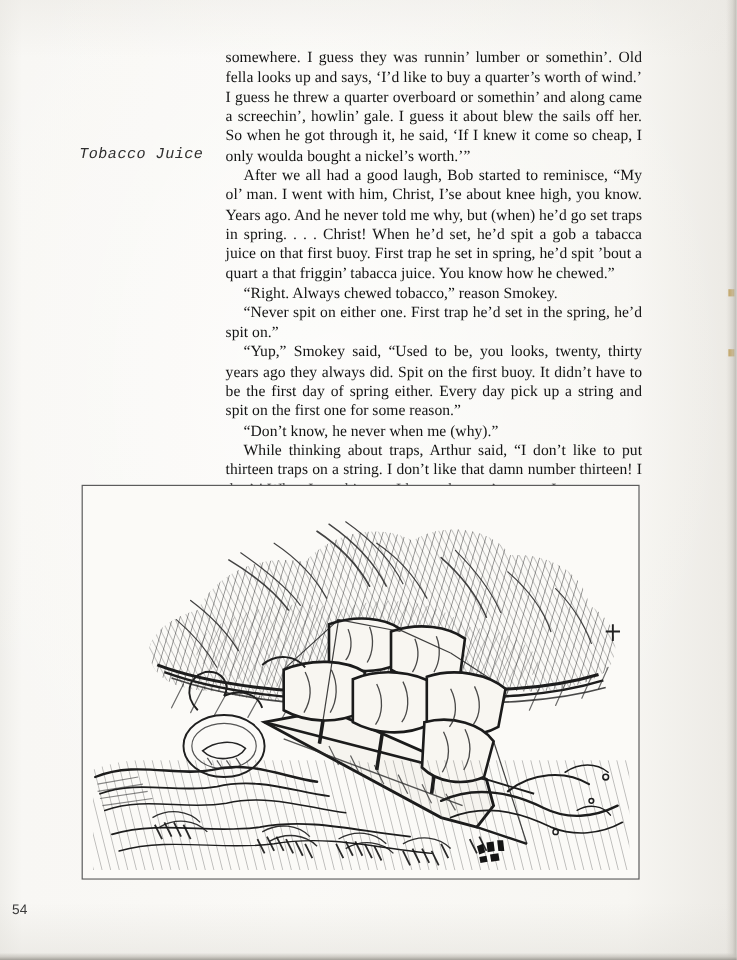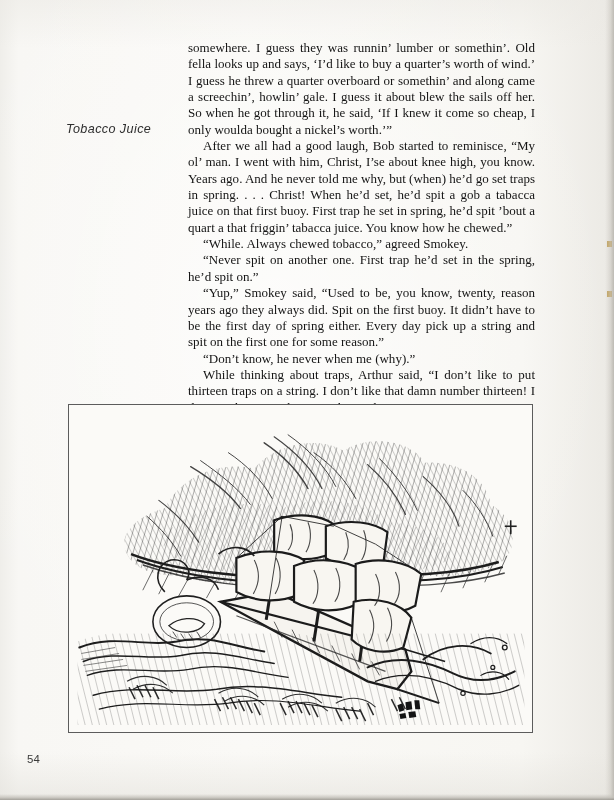--- a/index.html
+++ b/index.html
@@ -55,21 +55,21 @@
     background: #b9903a;
     opacity: .85;
   }
 
   
   #margin-note {
     position: absolute;
     left: 66px;
     top: 122px;
     width: 120px;
-    font-family: Liberation Sans, sans-serif;
+    font-family: Liberation Mono, monospace;
     font-style: italic;
     font-size: 12.6px;
     letter-spacing: .4px;
     color: #2e2e2e;
     white-space: nowrap;
   }
 
   
   #text-column {
     position: absolute;
@@ -106,21 +106,21 @@
   }
   #figure svg {
     display: block;
     width: 100%;
     height: 100%;
   }
 
   
   #page-number {
     position: absolute;
-    left: 27px;
+    left: 10px;
     top: 753px;
     font-family: "Liberation Sans", sans-serif;
     font-size: 11.4px;
     color: #3a3a3a;
     letter-spacing: .2px;
   }
 </style>
 </head>
 <body>
 
@@ -129,23 +129,23 @@
   <div id="paper-grain"></div>
 
   <div class="edge-mark" style="top:241px; right:2px;"></div>
   <div class="edge-mark" style="top:291px; right:2px;"></div>
 
   <div id="margin-note">Tobacco Juice</div>
 
   <div id="text-column">
     <p class="noindent">somewhere. I guess they was runnin’ lumber or somethin’. Old fella looks up and says, ‘I’d like to buy a quarter’s worth of wind.’ I guess he threw a quarter overboard or somethin’ and along came a screechin’, howlin’ gale. I guess it about blew the sails off her. So when he got through it, he said, ‘If I knew it come so cheap, I only woulda bought a nickel’s worth.’”</p>
     <p>After we all had a good laugh, Bob started to reminisce, “My ol’ man. I went with him, Christ, I’se about knee high, you know. Years ago. And he never told me why, but (when) he’d go set traps in spring. . . . Christ! When he’d set, he’d spit a gob a tabacca juice on that first buoy. First trap he set in spring, he’d spit ’bout a quart a that friggin’ tabacca juice. You know how he chewed.”</p>
-    <p>“While. Always chewed tobacco,” agreed Smokey.</p>
-    <p>“Never spit on another one. First trap he’d set in the spring, he’d spit on.”</p>
-    <p>“Yup,” Smokey said, “Used to be, you know, twenty, reason years ago they always did. Spit on the first buoy. It didn’t have to be the first day of spring either. Every day pick up a string and spit on the first one for some reason.”</p>
+    <p>“Right. Always chewed tobacco,” reason Smokey.</p>
+    <p>“Never spit on either one. First trap he’d set in the spring, he’d spit on.”</p>
+    <p>“Yup,” Smokey said, “Used to be, you looks, twenty, thirty years ago they always did. Spit on the first buoy. It didn’t have to be the first day of spring either. Every day pick up a string and spit on the first one for some reason.”</p>
     <p>“Don’t know, he never when me (why).”</p>
     <p>While thinking about traps, Arthur said, “I don’t like to put thirteen traps on a string. I don’t like that damn number thirteen! I don’t! When I get thirteen, I know the trap’s empty. I</p>
   </div>
 
   <div id="figure">
     <svg viewBox="0 0 465 329" xmlns="http://www.w3.org/2000/svg">
       <defs>
 
         <pattern id="hatchA" width="6" height="6" patternUnits="userSpaceOnUse" patternTransform="rotate(16)">
           <path d="M0,0 L0,6" stroke="#2a2a2a" stroke-width="1.5"></path>

